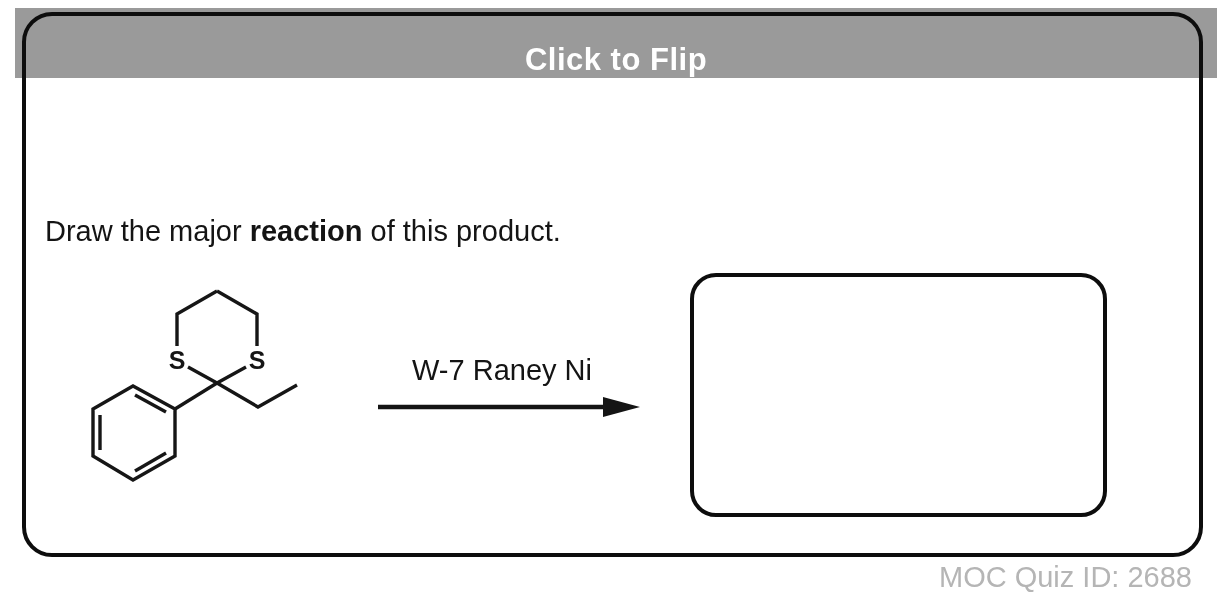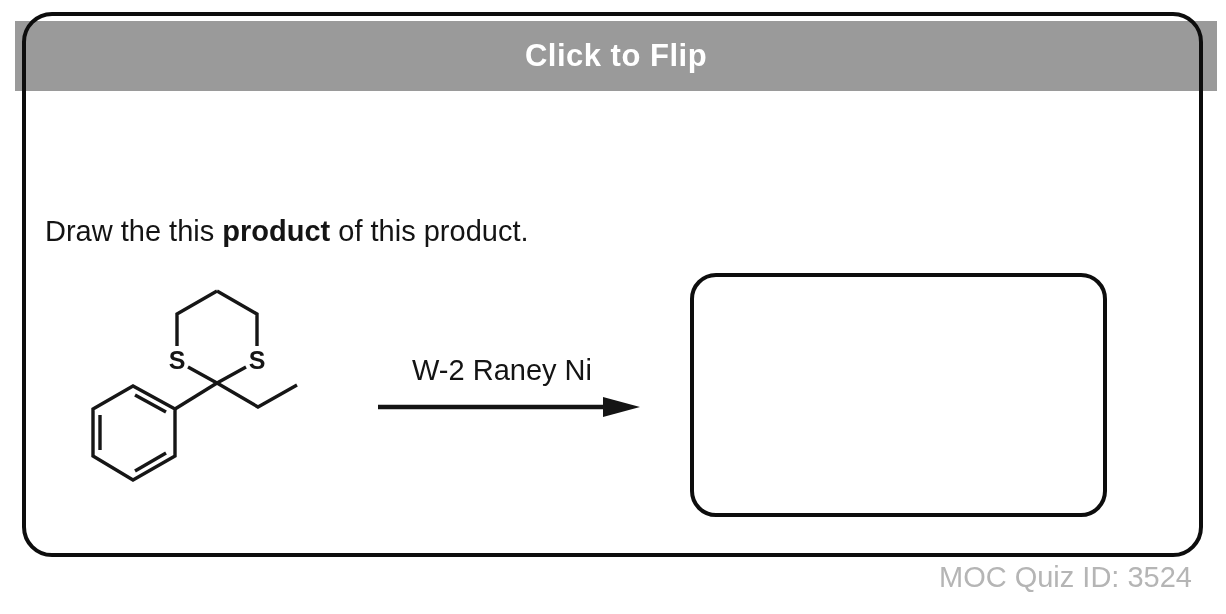--- a/index.html
+++ b/index.html
@@ -7,23 +7,22 @@
     width:1226px;height:614px;position:relative;overflow:hidden;
     font-family:"Liberation Sans",sans-serif;
     -webkit-font-smoothing:antialiased;
   }
   .stage{position:absolute;inset:0;}
 
   
   .banner{
     position:absolute;left:15px;top:8px;width:1202px;height:70px;
     background:#9a9a9a;
-    display:flex;align-items:center;justify-content:center;
+    display:flex;align-items:flex-end;justify-content:center;
     cursor:pointer;
-    margin-top:13px;
   }
   .banner-label{
     color:#ffffff;font-size:31px;font-weight:600;letter-spacing:0.5px;
   }
 
   
   .card{
     position:absolute;left:22px;top:12px;width:1181px;height:545px;
     border:4px solid #0d0d0d;border-radius:30px;
     box-sizing:border-box;background:transparent;
@@ -68,21 +67,21 @@
 <body>
 
 <div class="stage">
 
   <div class="banner">
     <span class="banner-label">Click to Flip</span>
   </div>
 
   <div class="card"></div>
 
-  <div class="question"><span>Draw the this </span><b>product</b><span> of this product.</span></div>
+  <div class="question"><span>Draw the major </span><b>reaction</b><span> of this product.</span></div>
 
   <svg class="molecule" viewBox="0 0 280 240">
 
     <g>
       <path class="bond" d="M157 31 L117 54 L117 86"></path>
       <path class="bond" d="M157 31 L197 54 L197 86"></path>
       <path class="bond" d="M128 107 L157 123 L186 107"></path>
       <text class="atom" x="117" y="100" text-anchor="middle" dominant-baseline="central">S</text>
       <text class="atom" x="197" y="100" text-anchor="middle" dominant-baseline="central">S</text>
     </g>
@@ -93,24 +92,24 @@
       <path class="bond" d="M75 135 L106 152"></path>
       <path class="bond" d="M40 155 L40 190"></path>
       <path class="bond" d="M75 211 L106 193"></path>
     </g>
 
     <g>
       <path class="bond" d="M157 123 L198 147 L237 125"></path>
     </g>
   </svg>
 
-  <div class="reagent">W-2 Raney Ni</div>
+  <div class="reagent">W-7 Raney Ni</div>
 
   <svg class="arrow" viewBox="0 0 280 36">
     <line class="arrow-shaft" x1="8" y1="17" x2="236" y2="17"></line>
     <polygon class="arrow-tip" points="233,7 270,17 233,27"></polygon>
   </svg>
 
   <div class="answer-box"></div>
 
-  <div class="footer-right">MOC Quiz ID: 3524</div>
+  <div class="footer-right">MOC Quiz ID: 2688</div>
 
 </div>
 
 </body></html>

